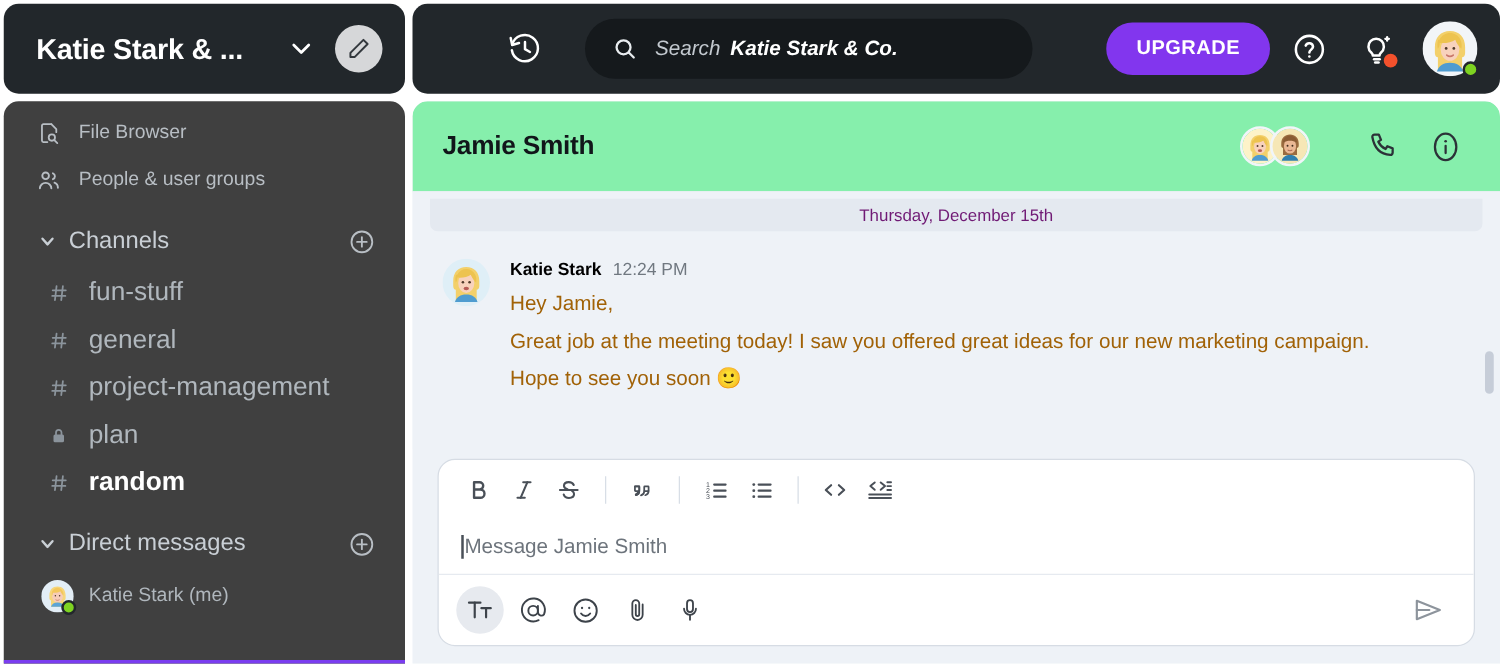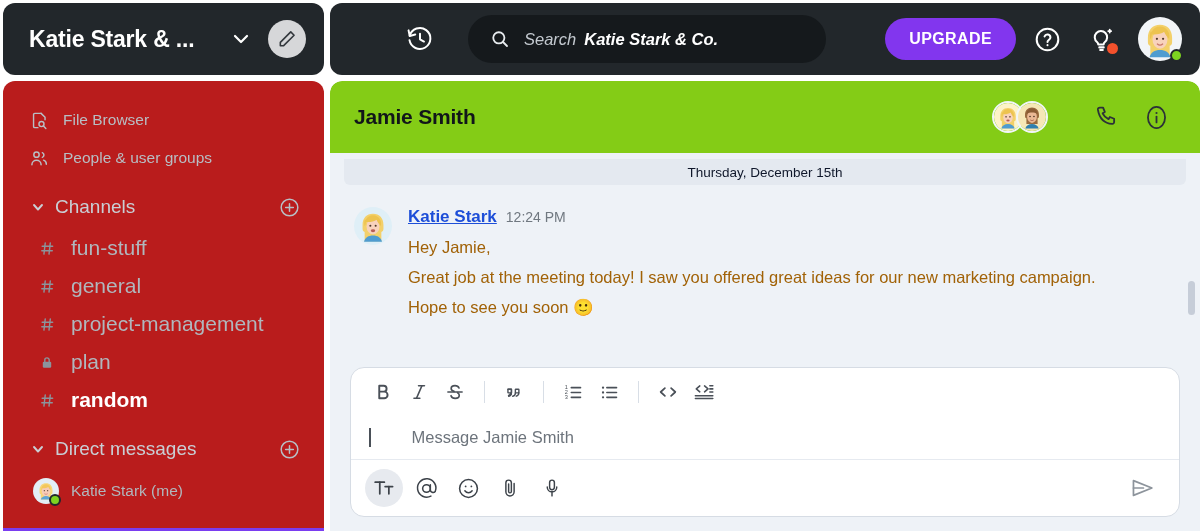--- a/index.html
+++ b/index.html
@@ -54,25 +54,25 @@
     width: 38px; height: 38px;
     border-radius: 50%;
     background: #d6d7d9;
     display: flex; align-items: center; justify-content: center;
     flex: none;
     margin-left: 6px;
   }
 
   .sidebar {
     flex: 1;
-    background: #b91c1c;
+    background: #404040;
     border-radius: 12px 12px 0 0;
     position: relative;
     overflow: hidden;
-    padding-top: 20px;
+    padding-top: 6px;
   }
   .sidebar::after {
     content: "";
     position: absolute;
     left: 0; right: 0; bottom: 0;
     height: 3px;
     background: #7a3df0;
   }
   .nav-item {
     display: flex;
@@ -193,21 +193,21 @@
     flex: 1;
     background: #eef2f7;
     border-radius: 12px 12px 0 0;
     display: flex;
     flex-direction: column;
     position: relative;
     overflow: hidden;
   }
   .chat-header {
     height: 72px;
-    background: #84cc16;
+    background: #86efac;
     border-radius: 12px 12px 0 0;
     display: flex;
     align-items: center;
     padding: 0 22px 0 24px;
     flex: none;
     box-shadow: 0 1px 0 rgba(0,0,0,0.03);
   }
   .chat-title { font-size: 21px; font-weight: bold; color: #11161a; letter-spacing: -0.2px;}
   .header-actions { margin-left: auto; display: flex; align-items: center; gap: 0; }
   .avatar-stack { display: flex; align-items: center; margin-right: 30px; }
@@ -223,32 +223,32 @@
     padding: 0 0 0 0;
   }
   .day-divider {
     margin: 6px 14px 0 14px;
     height: 26px;
     background: #e4e9f0;
     border-radius: 0 0 6px 6px;
     display: flex;
     align-items: center;
     justify-content: center;
-    color: #0f172a;
+    color: #701a75;
     font-size: 13.5px;
   }
   .msg {
     display: flex;
     gap: 16px;
     padding: 22px 24px 0 24px;
   }
   .msg-avatar { width: 38px; height: 38px; flex: none; }
   .msg-body { flex: 1; }
   .msg-meta { display: flex; align-items: baseline; gap: 9px; margin-bottom: 5px;}
-  .msg-author { font-size: 17px; font-weight: bold; color: #1d4ed8; text-decoration: underline; }
+  .msg-author { font-size: 14px; font-weight: bold; color: #000000; }
   .msg-time { font-size: 14px; color: #707880; }
   .msg-line { font-size: 16.5px; color: #a16207; line-height: 30px; }
 
   .scrollbar-thumb {
     position: absolute;
     right: 5px; top: 128px;
     width: 7px; height: 34px;
     border-radius: 4px;
     background: #c6cdd8;
   }
@@ -282,21 +282,21 @@
     height: 44px;
     display: flex;
     align-items: center;
     padding: 0 18px;
     position: relative;
     border-bottom: 1px solid #e6eaf0;
   }
   .caret-bar {
     width: 1.5px; height: 19px; background: #4a5058; margin-right: 1px;
   }
-  .placeholder { color: #6d747c; font-size: 16.5px; margin-left: 40px; }
+  .placeholder { color: #6d747c; font-size: 16.5px; }
   .action-bar {
     height: 56px;
     display: flex;
     align-items: center;
     padding: 0 16px 0 14px;
     gap: 4px;
   }
   .act-btn {
     width: 38px; height: 38px;
     border-radius: 50%;

